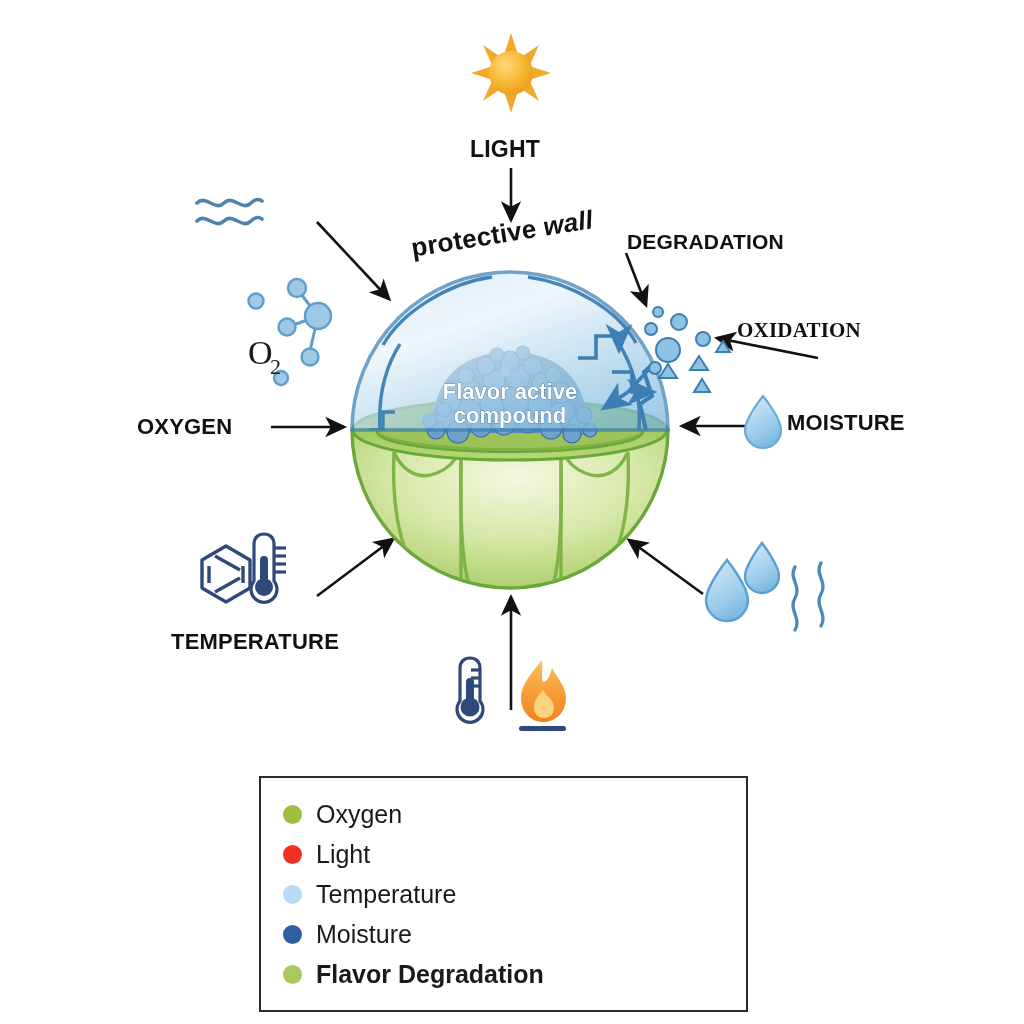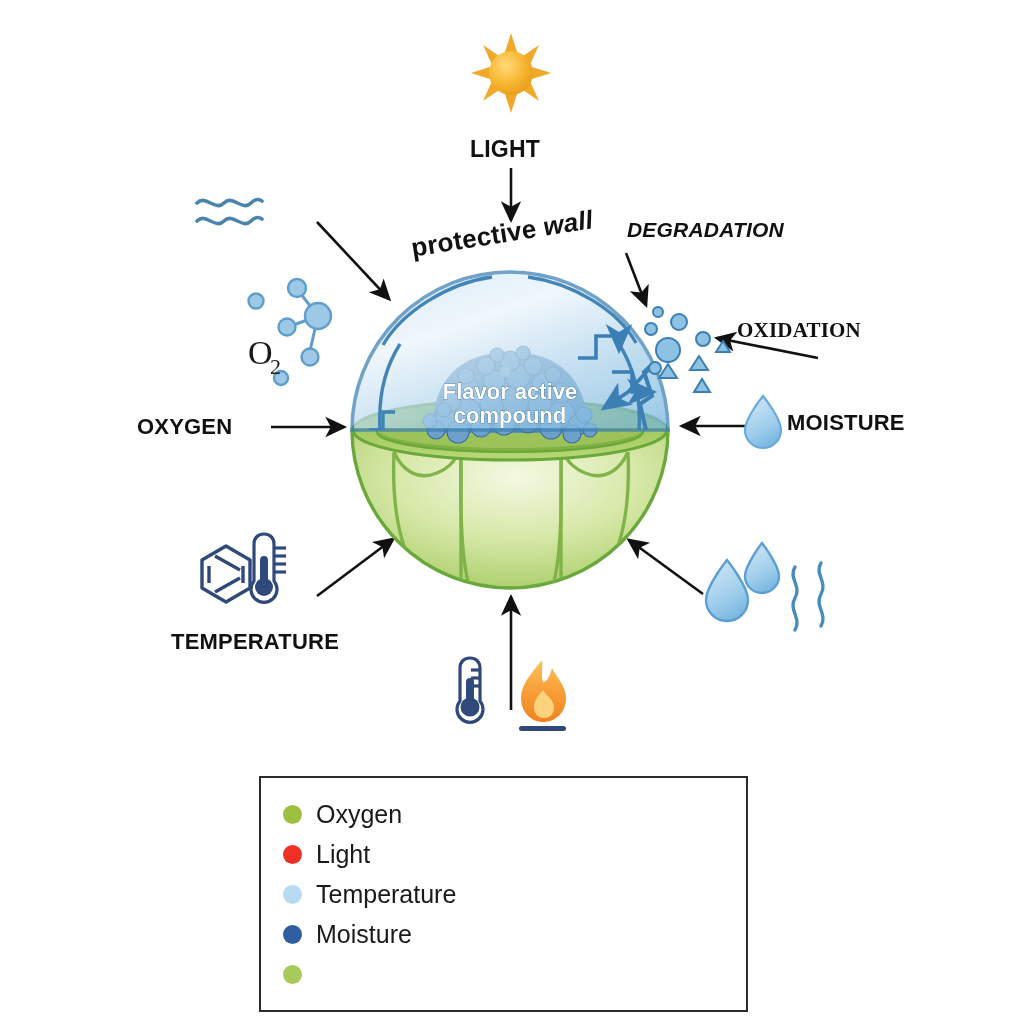--- a/index.html
+++ b/index.html
@@ -28,21 +28,21 @@
   }
   .lbl {
     position: absolute;
     font-family: "Liberation Sans", sans-serif;
     font-weight: bold;
     color: #111111;
     white-space: nowrap;
     letter-spacing: 0.2px;
   }
   .lbl-light   { left: 470px; top: 136px; font-size: 23px; }
-  .lbl-degrad  { left: 627px; top: 218px; font-size: 21px; font-style: italic; }
+  .lbl-degrad  { left: 627px; top: 230px; font-size: 21px; }
   .lbl-oxid    { left: 737px; top: 318px; font-size: 21px; font-family: Liberation Serif, serif; }
   .lbl-oxygen  { left: 137px; top: 414px; font-size: 22px; }
   .lbl-moist   { left: 787px; top: 410px; font-size: 22px; }
   .lbl-temp    { left: 171px; top: 629px; font-size: 22px; }
   .lbl-wall {
     left: 409px; top: 233px;
     font-size: 26px;
     font-weight: 600;
     transform: rotate(-9deg);
     transform-origin: left top;
@@ -350,16 +350,17 @@
     <div class="legend-row">
       <span class="legend-dot" style="background: rgb(184, 218, 242);"></span>
       <span class="legend-text">Temperature</span>
     </div>
     <div class="legend-row">
       <span class="legend-dot" style="background: rgb(47, 95, 158);"></span>
       <span class="legend-text">Moisture</span>
     </div>
     <div class="legend-row emph">
       <span class="legend-dot" style="background: rgb(167, 202, 90);"></span>
+      <span class="legend-text">Flavor Degradation</span>
     </div>
   </div>
 
 </div>
 
 </body></html>

